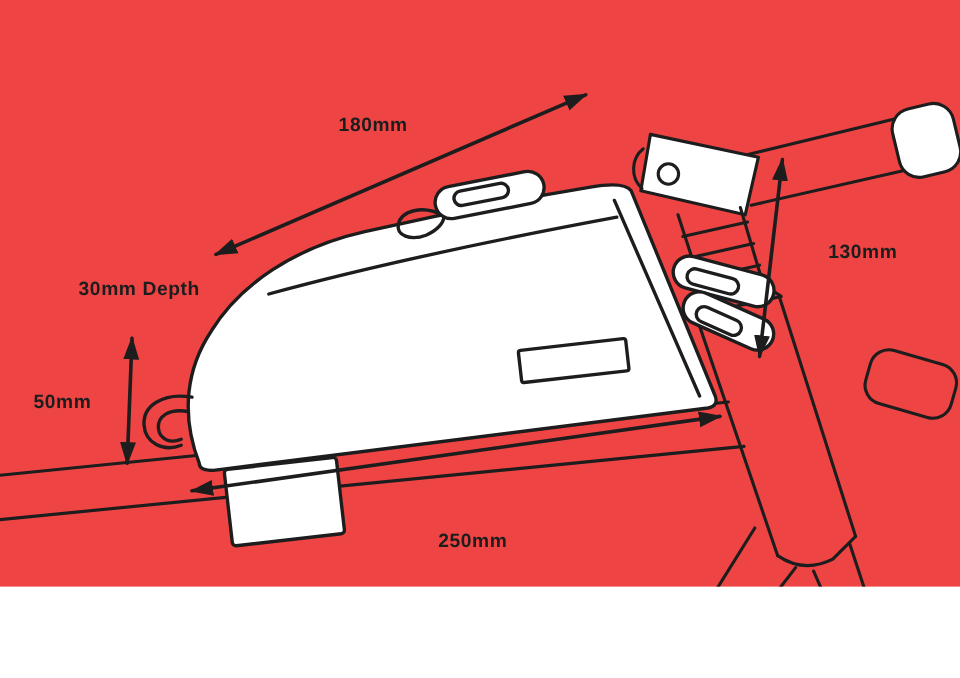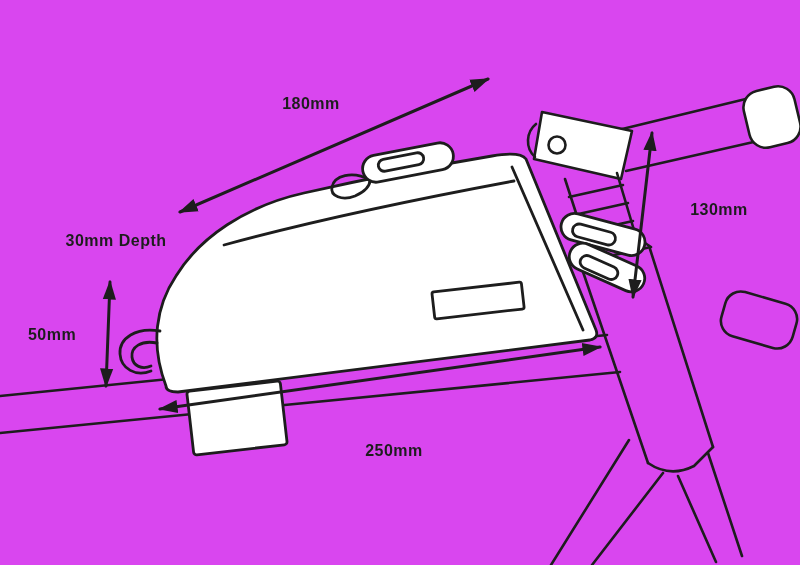--- a/index.html
+++ b/index.html
@@ -3,22 +3,22 @@
 <meta charset="utf-8">
 <style>
   html, body {
     margin: 0;
     padding: 0;
     background: #ffffff;
   }
   .screen {
     position: relative;
     width: 800px;
-    height: 565px;
-    background: #d946ef;
+    height: 489px;
+    background: #ef4444;
     overflow: hidden;
   }
   svg { display: block; }
   .dim-label {
     font-family: "Liberation Sans", sans-serif;
     font-weight: bold;
     font-size: 16px;
     letter-spacing: 0.5px;
     fill: #1d1d1d;
     text-anchor: middle;

